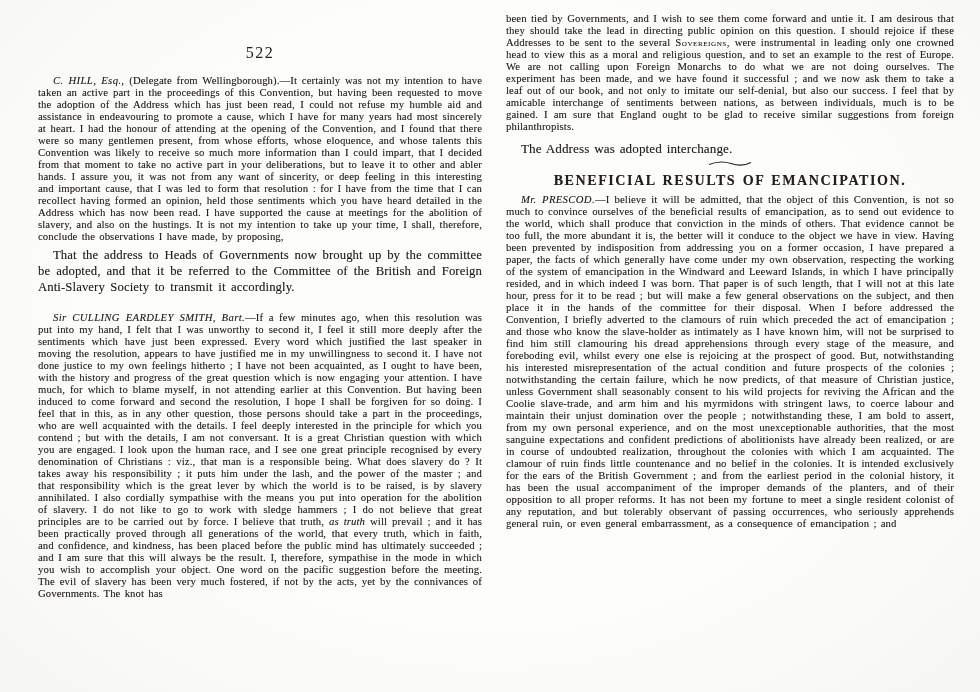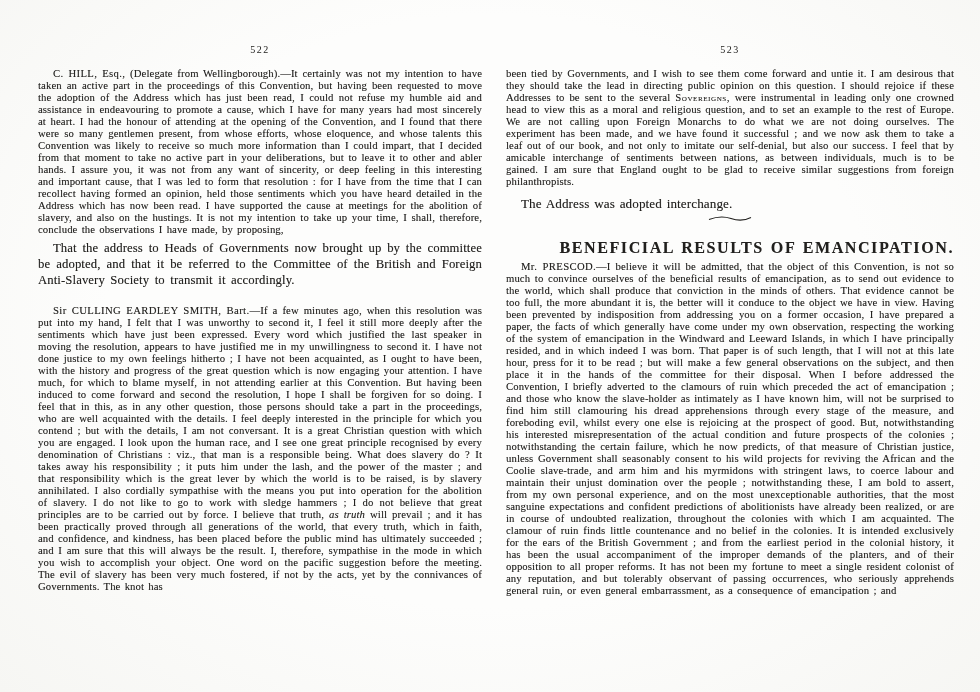--- a/index.html
+++ b/index.html
@@ -15,21 +15,21 @@
     position: absolute;
     inset: 0;
     background: radial-gradient(ellipse at 50% 45%, #fdfdfc 55%, #f6f6f3 100%);
   }
   .page { position: absolute; top: 0; height: 692px; }
   #page-0 { left: 38px;  width: 444px; }
   #page-1 { left: 506px; width: 448px; }
   .page-number {
     padding-top: 44px;
     text-align: center;
-    font-size: 10px;
+    font-size: 16px;
     letter-spacing: 1.5px;
     color: var(--ink, #21201e);
   }
   .page-body {
     margin-top: 13px;
     text-align: justify;
     font-size: 10.6px;
     line-height: 12px;
     letter-spacing: 0.15px;
     word-spacing: 1.4px;
@@ -44,46 +44,45 @@
     word-spacing: 2.2px;
     margin: 5px 0 17px;
   }
   p.adopted {
     font-size: 13px;
     line-height: 16px;
     margin: 8px 0 2px;
   }
   p.heading {
     text-indent: 0;
-    text-align: right;
+    text-align: center;
     font-weight: bold;
-    font-size: 16px;
+    font-size: 14px;
     letter-spacing: 1.6px;
-    margin: 19px 0 7px;
+    margin: 7px 0 7px;
   }
   .divider { text-align: center; height: 9px; margin-top: 2px; line-height: 6px; }
   .divider svg { vertical-align: top; }
-  span.name { letter-spacing: 0.4px; }
+  span.name { letter-spacing: 0.4px; font-style: italic; }
   span.smallcaps { font-variant: small-caps; letter-spacing: 0.6px; }
   span.italic { font-style: italic; }
 </style>
 </head>
 <body style="--paper: #fbfaf8; --ink: #21201e;">
 
 <div class="spread">
   <div class="page" id="page-0">
     <div class="page-number">522</div>
     <div class="page-body">
         <p class="para"><span class="name">C. HILL, Esq.,</span><span> (Delegate from Wellingborough).—It certainly was not my intention to have taken an active part in the proceedings of this Convention, but having been requested to move the adoption of the Address which has just been read, I could not refuse my humble aid and assistance in endeavouring to promote a cause, which I have for many years had most sincerely at heart.  I had the honour of attending at the opening of the Convention, and I found that there were so many gentlemen present, from whose efforts, whose eloquence, and whose talents this Convention was likely to receive so much more information than I could impart, that I decided from that moment to take no active part in your deliberations, but to leave it to other and abler hands.  I assure you, it was not from any want of sincerity, or deep feeling in this interesting and important cause, that I was led to form that resolution&nbsp;: for I have from the time that I can recollect having formed an opinion, held those sentiments which you have heard detailed in the Address which has now been read.  I have supported the cause at meetings for the abolition of slavery, and also on the hustings.  It is not my intention to take up your time, I shall, therefore, conclude the observations I have made, by proposing,</span></p>
         <p class="resolution"><span>That the address to Heads of Governments now brought up by the committee be adopted, and that it be referred to the Committee of the British and Foreign Anti-Slavery Society to transmit it accordingly.</span></p>
         <p class="para"><span class="name">Sir CULLING EARDLEY SMITH, Bart.</span><span>—If a few minutes ago, when this resolution was put into my hand, I felt that I was unworthy to second it, I feel it still more deeply after the sentiments which have just been expressed.  Every word which justified the last speaker in moving the resolution, appears to have justified me in my unwillingness to second it. I have not done justice to my own feelings hitherto&nbsp;; I have not been acquainted, as I ought to have been, with the history and progress of the great question which is now engaging your attention.  I have much, for which to blame myself, in not attending earlier at this Convention.  But having been induced to come forward and second the resolution, I hope I shall be forgiven for so doing.  I feel that in this, as in any other question, those persons should take a part in the proceedings, who are well acquainted with the details.  I feel deeply interested in the principle for which you contend&nbsp;; but with the details, I am not conversant.  It is a great Christian question with which you are engaged.  I look upon the human race, and I see one great principle recognised by every denomination of Christians&nbsp;: viz., that man is a responsible being.  What does slavery do&nbsp;? It takes away his responsibility&nbsp;; it puts him under the lash, and the power of the master&nbsp;; and that responsibility which is the great lever by which the world is to be raised, is by slavery annihilated.  I also cordially sympathise with the means you put into operation for the abolition of slavery.  I do not like to go to work with sledge hammers&nbsp;; I do not believe that great principles are to be carried out by force.  I believe that truth, </span><span class="italic">as truth</span><span> will prevail&nbsp;; and it has been practically proved through all generations of the world, that every truth, which in faith, and confidence, and kindness, has been placed before the public mind has ultimately succeeded&nbsp;; and I am sure that this will always be the result.  I, therefore, sympathise in the mode in which you wish to accomplish your object.  One word on the pacific suggestion before the meeting.  The evil of slavery has been very much fostered, if not by the acts, yet by the connivances of Governments.  The knot has</span></p>
       </div>
   </div>
   <div class="page" id="page-1">
-    <div class="page-number">523</div>
     <div class="page-body">
         <p class="para-continuation"><span>been tied by Governments, and I wish to see them come forward and untie it. I am desirous that they should take the lead in directing public opinion on this question.  I should rejoice if these Addresses to be sent to the several </span><span class="smallcaps">Sovereigns</span><span>, were instrumental in leading only one crowned head to view this as a moral and religious question, and to set an example to the rest of Europe.  We are not calling upon Foreign Monarchs to do what we are not doing ourselves.  The experiment has been made, and we have found it successful&nbsp;; and we now ask them to take a leaf out of our book, and not only to imitate our self-denial, but also our success.  I feel that by amicable interchange of sentiments between nations, as between individuals, much is to be gained.  I am sure that England ought to be glad to receive similar suggestions from foreign philanthropists.</span></p>
         <p class="adopted"><span>The Address was adopted interchange.</span></p>
         <div class="divider"><svg width="46" height="8" viewBox="0 0 46 8">
             <path d="M2 5.5 C 10 2.5, 18 2.5, 24 4.5 S 38 6.5, 44 3.5" fill="none" stroke="#21201e" stroke-width="1.1"></path>
           </svg></div>
         <p class="heading"><span>BENEFICIAL RESULTS OF EMANCIPATION.</span></p>
         <p class="para"><span class="name">Mr. PRESCOD.</span><span>—I believe it will be admitted, that the object of this Convention, is not so much to convince ourselves of the beneficial results of emancipation, as to send out evidence to the world, which shall produce that conviction in the minds of others.  That evidence cannot be too full, the more abundant it is, the better will it conduce to the object we have in view. Having been prevented by indisposition from addressing you on a former occasion, I have prepared a paper, the facts of which generally have come under my own observation, respecting the working of the system of emancipation in the Windward and Leeward Islands, in which I have principally resided, and in which indeed I was born.  That paper is of such length, that I will not at this late hour, press for it to be read&nbsp;; but will make a few general observations on the subject, and then place it in the hands of the committee for their disposal.  When I before addressed the Convention, I briefly adverted to the clamours of ruin which preceded the act of emancipation&nbsp;; and those who know the slave-holder as intimately as I have known him, will not be surprised to find him still clamouring his dread apprehensions through every stage of the measure, and foreboding evil, whilst every one else is rejoicing at the prospect of good.  But, notwithstanding his interested misrepresentation of the actual condition and future prospects of the colonies&nbsp;; notwithstanding the certain failure, which he now predicts, of that measure of Christian justice, unless Government shall seasonably consent to his wild projects for reviving the African and the Coolie slave-trade, and arm him and his myrmidons with stringent laws, to coerce labour and maintain their unjust domination over the people&nbsp;; notwithstanding these, I am bold to assert, from my own personal experience, and on the most unexceptionable authorities, that the most sanguine expectations and confident predictions of abolitionists have already been realized, or are in course of undoubted realization, throughout the colonies with which I am acquainted.  The clamour of ruin finds little countenance and no belief in the colonies.  It is intended exclusively for the ears of the British Government&nbsp;; and from the earliest period in the colonial history, it has been the usual accompaniment of the improper demands of the planters, and of their opposition to all proper reforms.  It has not been my fortune to meet a single resident colonist of any reputation, and but tolerably observant of passing occurrences, who seriously apprehends general ruin, or even general embarrassment, as a consequence of emancipation&nbsp;; and</span></p>
       </div>
   </div>

